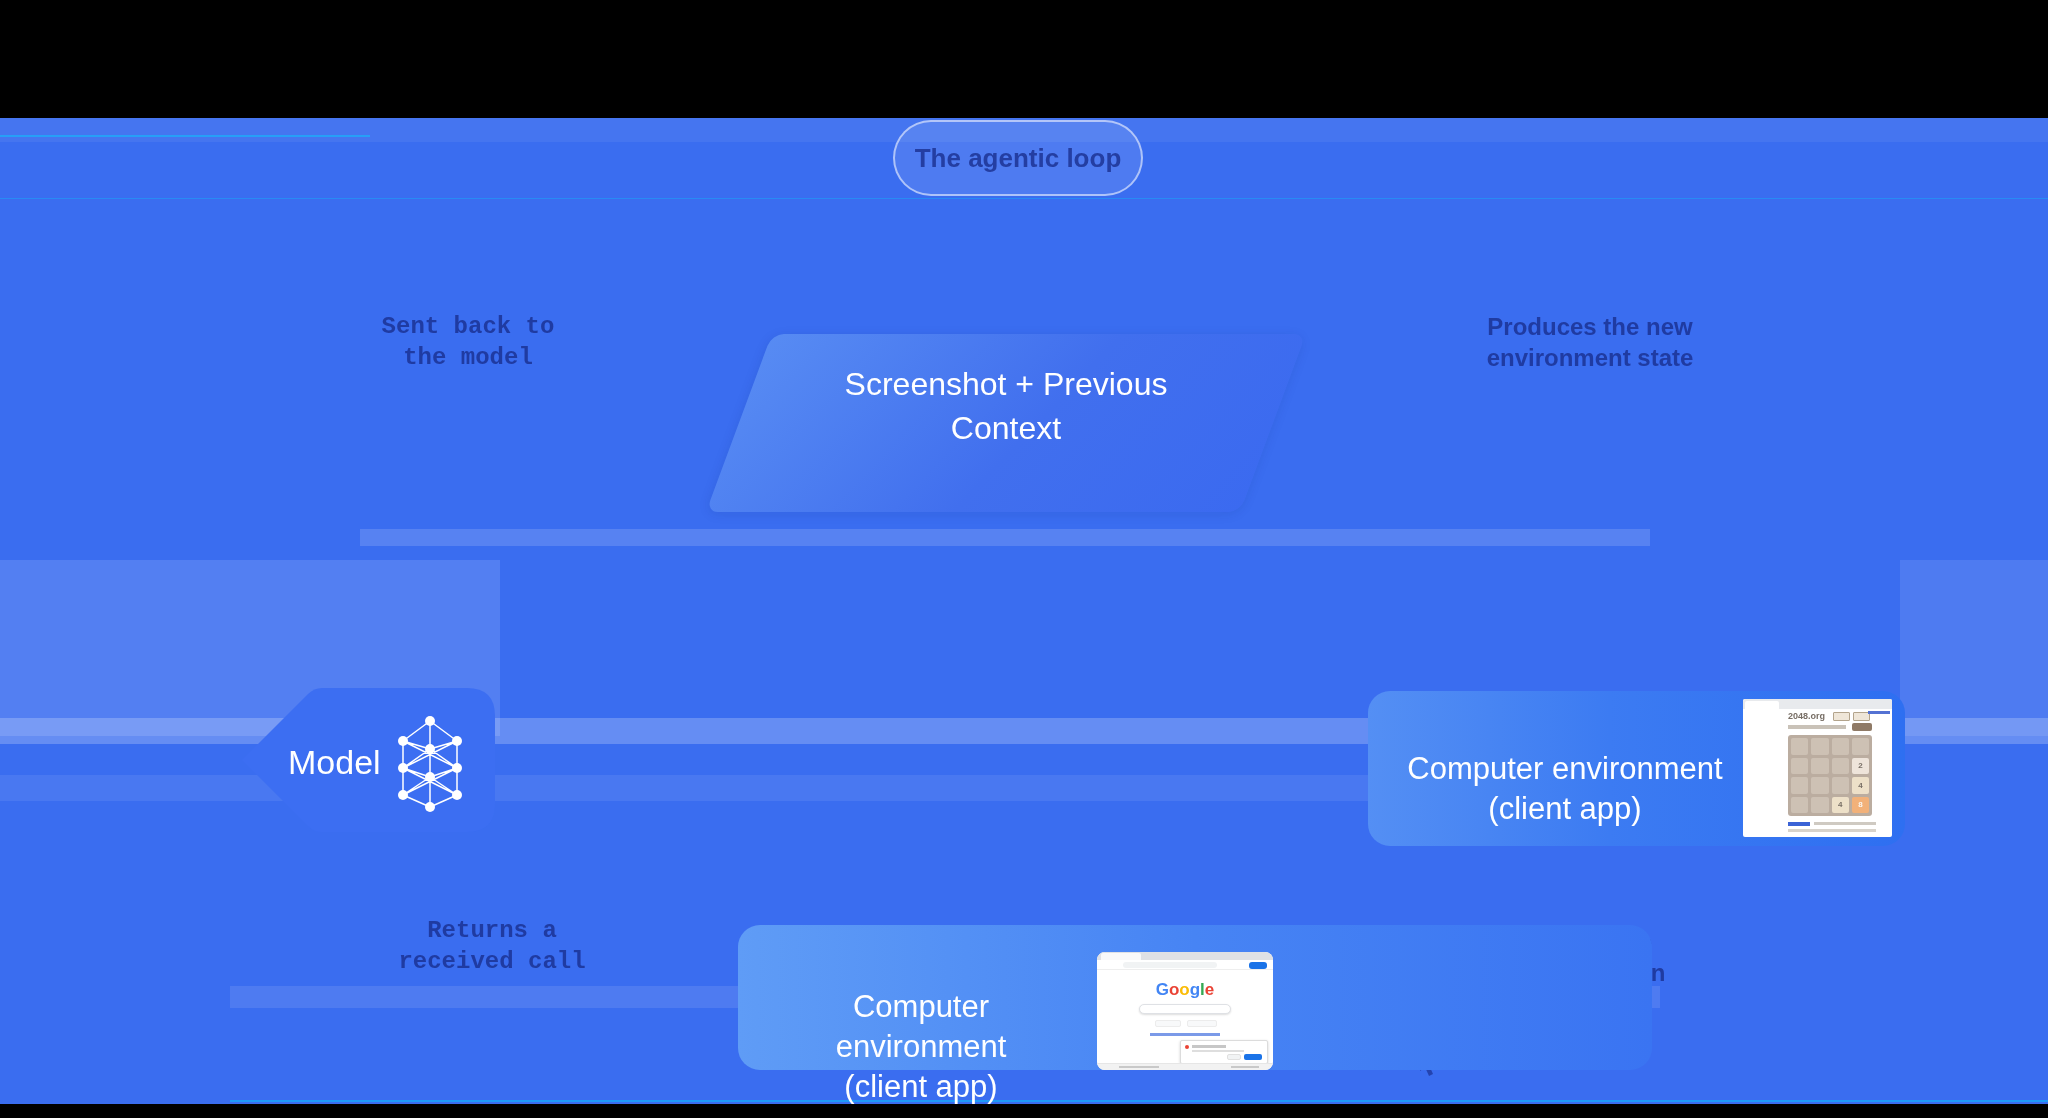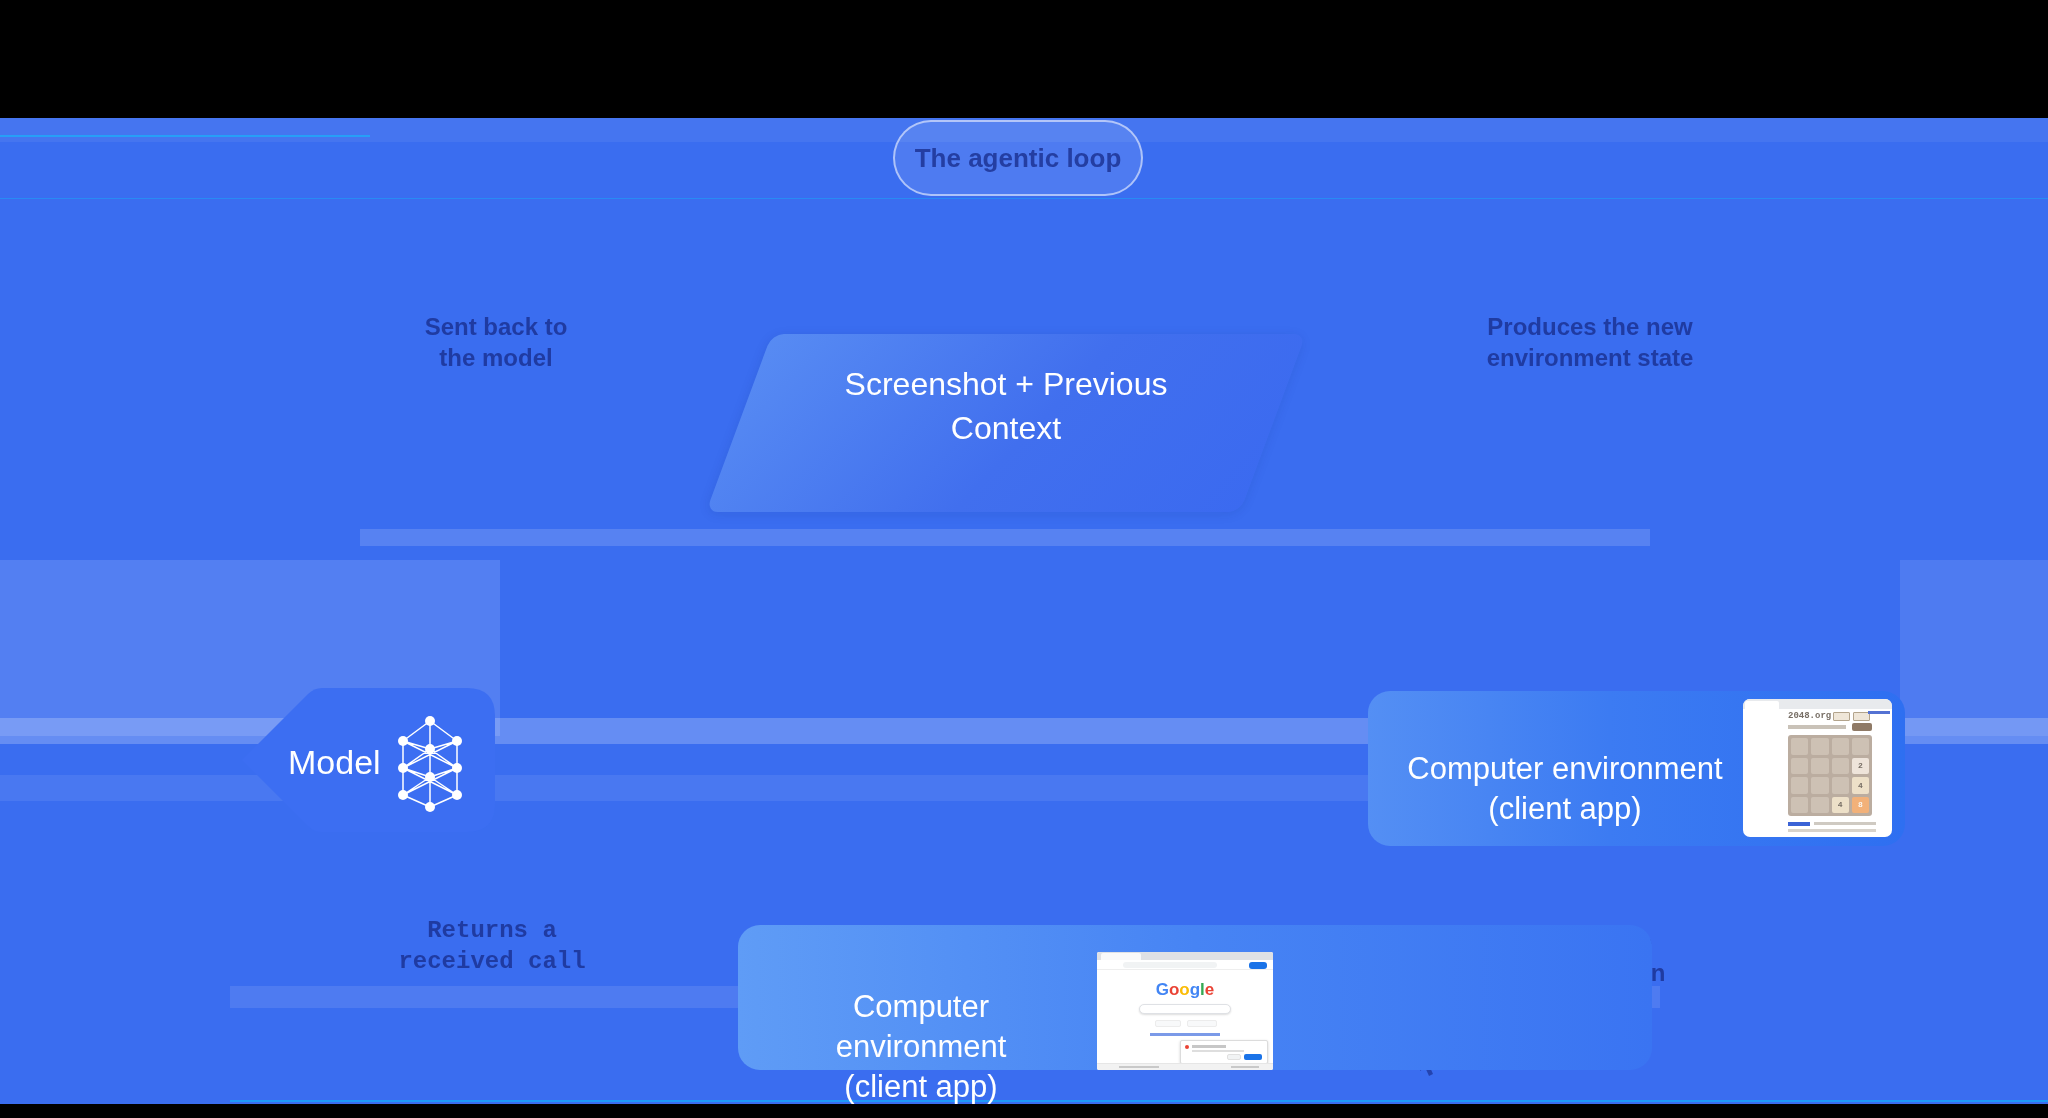--- a/index.html
+++ b/index.html
@@ -42,38 +42,38 @@
   .env-text { position:absolute; text-align:center; color:#fff; font-size:31px; line-height:40px; font-weight:400;margin-top:22px; }
   .env-right .env-text { left:22px; top:36px; width:350px; }
   .env-bottom .env-text { left:27px; top:40px; width:312px; }
 
   
   .edge-label { position:absolute; text-align:center; font-size:24px; line-height:31px; transform:translateX(-50%); }
   .cursor-icon { position:absolute; left:1416px; top:930px; }
 
   
   .thumb { position:absolute; background:#fff; overflow:hidden; }
-  .thumb-2048 { left:375px; top:8px; width:149px; height:138px; border-radius:7px;font-family:Liberation Mono, monospace; }
+  .thumb-2048 { left:375px; top:8px; width:149px; height:138px; border-radius:2px; }
   .t-browserbar { position:absolute; left:0; top:0; width:100%; height:10px; background:#e8eaed; }
   .t-tab { position:absolute; left:2px; top:2px; width:34px; height:8px; background:#fff; border-radius:2px 2px 0 0; }
   .t-title { position:absolute; left:45px; top:12px; font-size:9px; font-weight:bold; color:#776e65; }
   .score-box { position:absolute; top:13px; width:17px; height:9px; background:#efe6d8; border:1px solid #b3a48c; border-radius:1px; }
   .t-bluelink { position:absolute; top:12px; right:2px; width:22px; height:3px; background:#5472d3; }
   .t-textline { position:absolute; left:45px; top:26px; width:58px; height:4px; background:#c9c2b8; }
   .t-btn { position:absolute; left:109px; top:24px; width:20px; height:8px; background:#8f7a66; border-radius:2px; }
   .t-grid { position:absolute; left:45px; top:36px; width:84px; height:81px; background:#bbada0; border-radius:3px;
             display:grid; grid-template-columns:repeat(4,1fr); grid-template-rows:repeat(4,1fr); gap:3px; padding:3px; }
   .t-cell { background:#cdc1b4; border-radius:2px; display:flex; align-items:center; justify-content:center;
             font-size:8px; font-weight:bold; color:#776e65; }
   .t-link { position:absolute; left:45px; top:123px; width:22px; height:4px; background:#3b63d6; }
   .t-gray1 { position:absolute; left:71px; top:123px; width:62px; height:3px; background:#cfcac2; }
   .t-gray2 { position:absolute; left:45px; top:130px; width:88px; height:3px; background:#d8d3cb; }
 
   
-  .thumb-google { left:359px; top:27px; width:176px; height:118px; border-radius:2px; }
+  .thumb-google { left:359px; top:27px; width:176px; height:118px; border-radius:8px; }
   .g-tabs { position:absolute; left:0; top:0; width:100%; height:8px; background:#dfe1e5; }
   .g-tab { position:absolute; left:4px; top:1px; width:40px; height:7px; background:#f8f9fa; border-radius:2px 2px 0 0; }
   .g-toolbar { position:absolute; left:0; top:8px; width:100%; height:10px; background:#fff; border-bottom:1px solid #eee; }
   .g-urlpill { position:absolute; left:26px; top:10px; width:94px; height:6px; background:#f1f3f4; border-radius:3px; }
   .g-signin { position:absolute; right:6px; top:10px; width:18px; height:7px; background:#1a73e8; border-radius:3px; }
   .g-logo { position:absolute; left:0; top:28px; width:100%; text-align:center; font-size:17px; font-weight:bold; letter-spacing:0px; }
   .g-search { position:absolute; left:42px; top:52px; width:92px; height:10px; background:#fff; border:1px solid #dfe1e5;
               border-radius:5px; box-shadow:0 1px 2px rgba(32,33,36,0.15); }
   .g-btn { position:absolute; top:68px; height:7px; background:#f8f9fa; border:1px solid #ececec; border-radius:2px; }
   .g-link-line { position:absolute; left:53px; top:81px; width:70px; height:3px; background:#7b9ae8; }
@@ -135,21 +135,21 @@
         <circle cx="33" cy="33" r="5"></circle>
           <circle cx="6" cy="52" r="5"></circle>
           <circle cx="60" cy="52" r="5"></circle>
         <circle cx="33" cy="61" r="5"></circle>
           <circle cx="6" cy="79" r="5"></circle>
           <circle cx="60" cy="79" r="5"></circle>
         <circle cx="33" cy="91" r="5"></circle>
       </g>
     </svg>
 
-    <div class="edge-label ghost" style="left:496px;top:193px;">
+    <div class="edge-label ghost" style="left:468px;top:193px;font-family:Liberation Mono, monospace;">
       <div>Sent back to</div>
       <div>the model</div>
     </div>
     <div class="edge-label ghost" style="left:1590px;top:193px;">
       <div>Produces the new</div>
       <div>environment state</div>
     </div>
     <div class="edge-label ghost" style="left:492px;top:797px;font-family:Liberation Mono, monospace;">
       <div>Returns a</div>
       <div>received call</div>

